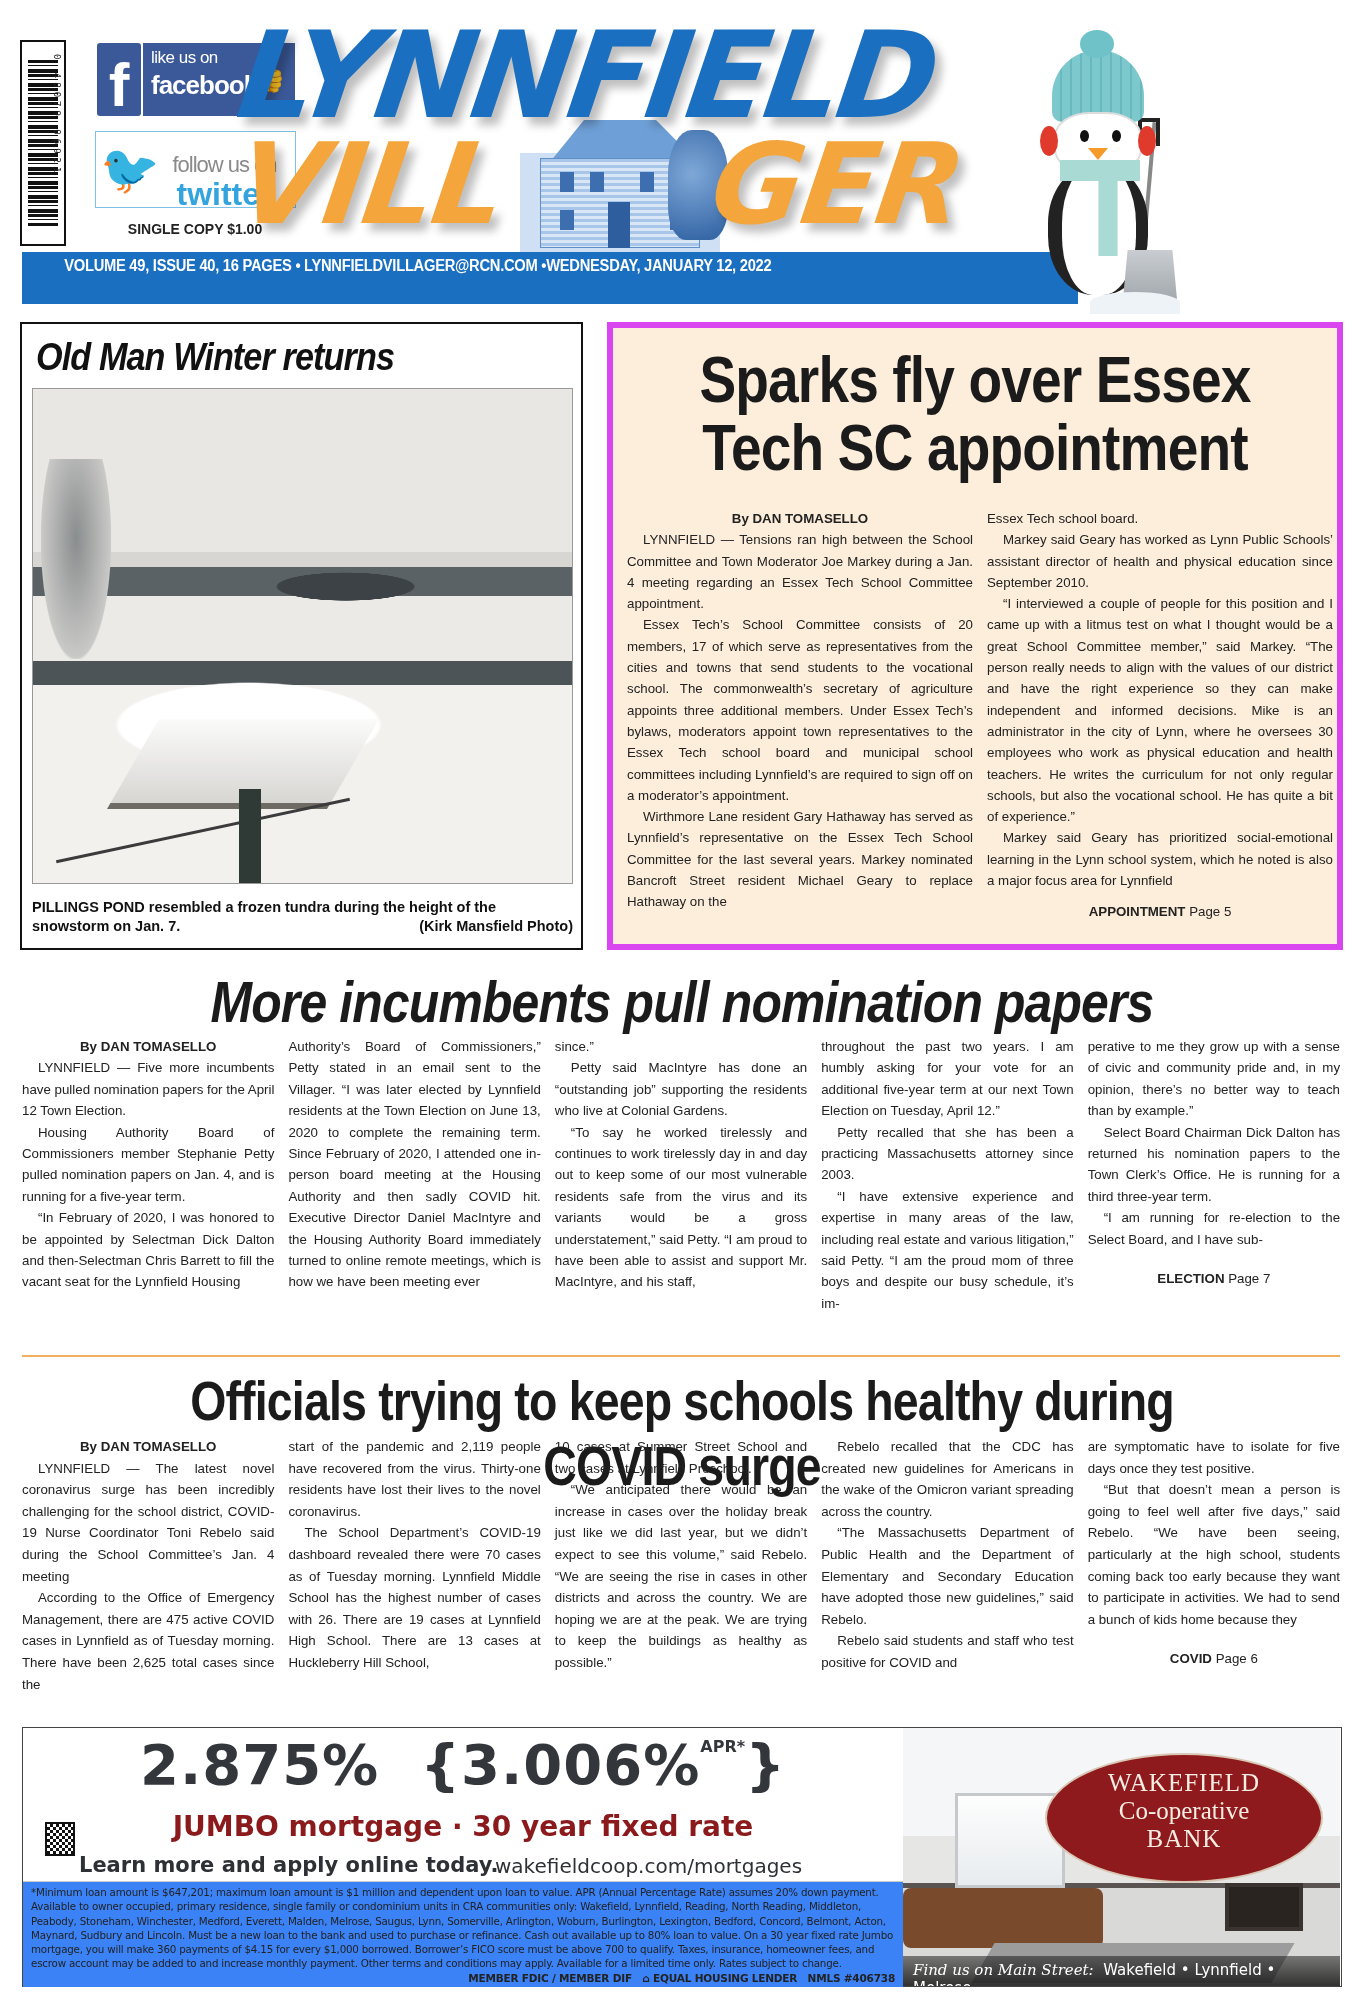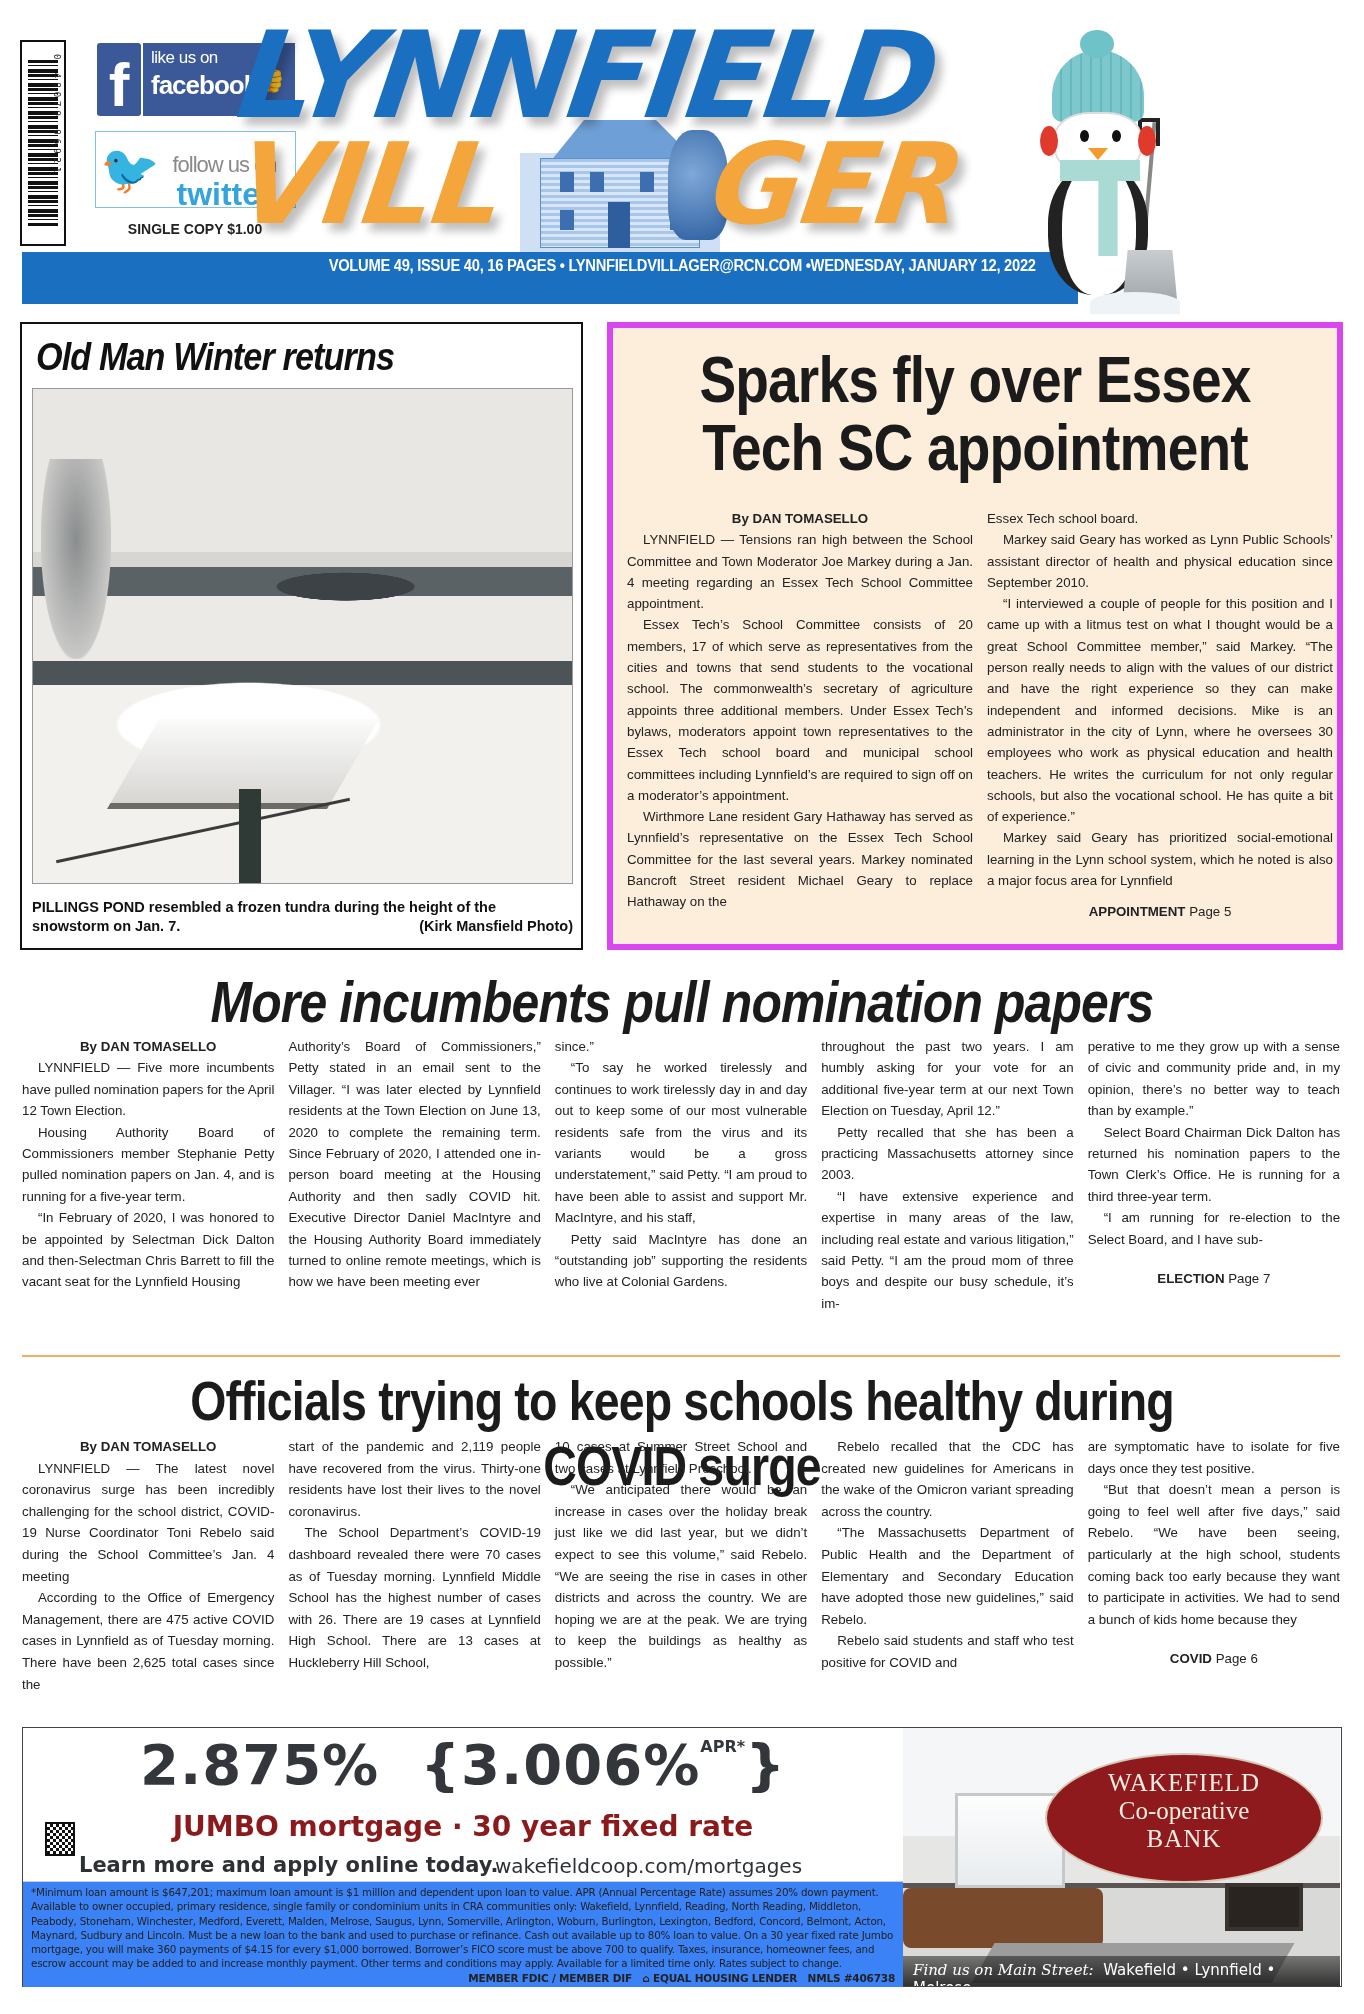--- a/index.html
+++ b/index.html
@@ -33,21 +33,21 @@
   .logo-bot .gap { display: inline-block; width: 210px; }
   .house { left: 520px; top: 110px; width: 200px; height: 142px; background:
       linear-gradient(180deg, rgba(255,255,255,0) 0 30%, #cfe0f4 30%),
       #fff; }
   .house .roof { position: absolute; left: 10px; top: 10px; width: 180px; height: 40px; background: #6e9fd6; clip-path: polygon(12% 100%, 30% 0, 70% 0, 92% 100%); }
   .house .wall { position: absolute; left: 20px; top: 48px; width: 160px; height: 90px; background: repeating-linear-gradient(180deg, #a8c6ea 0 3px, #d8e6f6 3px 6px); border: 1px solid #5f8fc9; }
   .house .win { position: absolute; width: 14px; height: 20px; background: #3d6fb0; }
   .house .door { position: absolute; left: 88px; top: 92px; width: 22px; height: 46px; background: #2f5e9e; }
   .house .tree { position: absolute; right: -8px; top: 20px; width: 60px; height: 110px; border-radius: 40% 40% 30% 30%; background: radial-gradient(circle at 40% 40%, #7fa8d8, #2d5fa0); }
 
-  .band { left: 22px; top: 252px; width: 1056px; height: 52px; background: #1a6fc0; color: #fff; text-align: right; }
+  .band { left: 22px; top: 252px; width: 1056px; height: 52px; background: #1a6fc0; color: #fff; text-align: left; }
   .band .l1 { font-size: 16px; font-weight: bold; padding-top: 5px; letter-spacing: -0.3px; font-family: "Liberation Sans", sans-serif; transform: scaleX(0.92); }
   .band .l2 { font-size: 16px; font-weight: bold; font-style: italic; margin-top: 3px; }
 
   .penguin { left: 1030px; top: 30px; width: 150px; height: 280px; }
   .penguin .pom { position: absolute; left: 50px; top: 0; width: 34px; height: 28px; border-radius: 50%; background: #6fc2c8; }
   .penguin .hat { position: absolute; left: 22px; top: 20px; width: 92px; height: 72px; border-radius: 46px 46px 10px 10px; background: repeating-linear-gradient(90deg, #7cc8cd 0 8px, #69b8be 8px 10px); }
   .penguin .head { position: absolute; left: 24px; top: 82px; width: 88px; height: 62px; border-radius: 40%; background: #fff; border: 2px solid #ddd; }
   .penguin .eye { position: absolute; top: 100px; width: 9px; height: 12px; border-radius: 50%; background: #111; }
   .penguin .beak { position: absolute; left: 58px; top: 118px; width: 20px; height: 12px; background: #f49b2b; clip-path: polygon(0 0, 100% 0, 50% 100%); }
   .penguin .ear { position: absolute; top: 96px; width: 18px; height: 30px; border-radius: 50%; background: #e03a2c; }
@@ -224,22 +224,22 @@
     <p class="byline">By DAN TOMASELLO</p>
     <p>LYNNFIELD — Five more incumbents have pulled nomination papers for the April 12 Town Election.</p>
     <p>Housing Authority Board of Commissioners member Stephanie Petty pulled nomination papers on Jan. 4, and is running for a five-year term.</p>
     <p>“In February of 2020, I was honored to be appointed by Selectman Dick Dalton and then-Selectman Chris Barrett to fill the vacant seat for the Lynnfield Housing</p>
   </div>
   <div class="col">
     <p class="noind">Authority’s Board of Commissioners,” Petty stated in an email sent to the Villager. “I was later elected by Lynnfield residents at the Town Election on June 13, 2020 to complete the remaining term. Since February of 2020, I attended one in-person board meeting at the Housing Authority and then sadly COVID hit. Executive Director Daniel MacIntyre and the Housing Authority Board immediately turned to online remote meetings, which is how we have been meeting ever</p>
   </div>
   <div class="col">
     <p class="noind">since.”</p>
+    <p>Petty said MacIntyre has done an “outstanding job” supporting the residents who live at Colonial Gardens.</p>
     <p>“To say he worked tirelessly and continues to work tirelessly day in and day out to keep some of our most vulnerable residents safe from the virus and its variants would be a gross understatement,” said Petty. “I am proud to have been able to assist and support Mr. MacIntyre, and his staff,</p>
-    <p>Petty said MacIntyre has done an “outstanding job” supporting the residents who live at Colonial Gardens.</p>
   </div>
   <div class="col">
     <p class="noind">throughout the past two years. I am humbly asking for your vote for an additional five-year term at our next Town Election on Tuesday, April 12.”</p>
     <p>Petty recalled that she has been a practicing Massachusetts attorney since 2003.</p>
     <p>“I have extensive experience and expertise in many areas of the law, including real estate and various litigation,” said Petty. “I am the proud mom of three boys and despite our busy schedule, it’s im-</p>
   </div>
   <div class="col">
     <p class="noind">perative to me they grow up with a sense of civic and community pride and, in my opinion, there’s no better way to teach than by example.”</p>
     <p>Select Board Chairman Dick Dalton has returned his nomination papers to the Town Clerk’s Office. He is running for a third three-year term.</p>
     <p>“I am running for re-election to the Select Board, and I have sub-</p>

